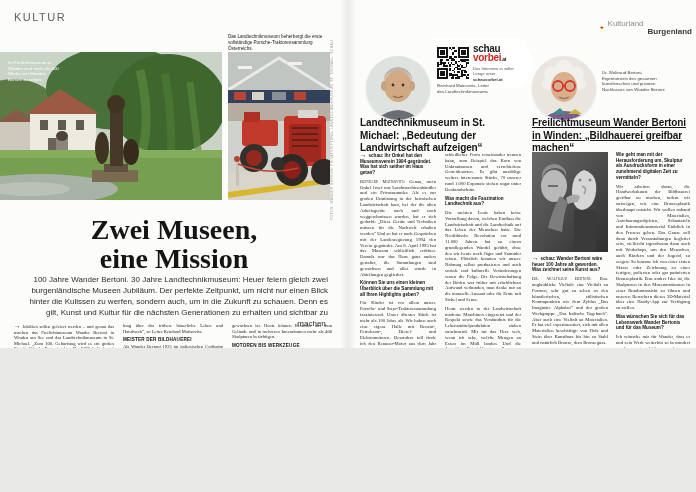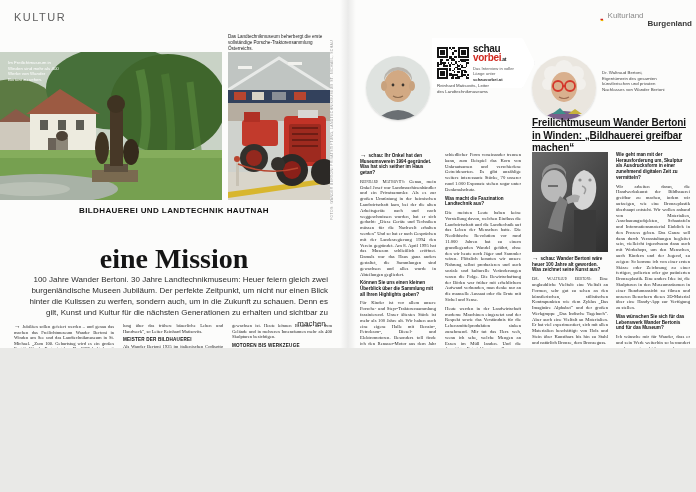--- a/index.html
+++ b/index.html
@@ -27,21 +27,21 @@
   .links{font-family:"Liberation Sans",sans-serif;font-weight:bold;font-size:4.2px;line-height:5.4px;color:#333;margin-top:3px;}
   .credit-vert{left:330px;top:220px;width:220px;font-size:3.4px;letter-spacing:.4px;color:#9a9a9a;
                transform:rotate(-90deg);transform-origin:left top;white-space:nowrap;}
   .footer{font-size:5px;color:#444;}
   .f-left{left:14px;top:474px;} .f-right{right:10px;top:474px;}
   .f-issue-l{left:296px;top:474px;font-size:4.2px;color:#777;}
   .f-issue-r{left:352px;top:474px;font-size:4.2px;color:#777;}
   .brand-it{font-family:"Liberation Serif",serif;font-style:italic;}
   .pagenum{font-weight:bold;}
   
-  .logo{left:600px;top:8px;width:92px;display:flex;align-items:center;gap:4px;justify-content:space-between;}
+  .logo{left:600px;top:16px;width:92px;display:flex;align-items:center;gap:4px;justify-content:space-between;}
   .logo .txt{font-size:8px;line-height:8.5px;}
   .logo .l1{color:#8b8b8b;} .logo .l2{color:#3a3a3a;font-weight:bold;padding-left:40px;}
   .qr-badge{background:#fff;box-shadow:0 1px 3px rgba(0,0,0,.18);display:flex;align-items:center;gap:4px;padding:4px 14px 4px 5px;
             clip-path:polygon(0 0,88% 0,100% 50%,88% 100%,0 100%);}
   .qr-badge .qr{width:32px;height:32px;flex:0 0 auto;}
   .qr-brand{font-weight:bold;font-size:10px;line-height:9px;color:#222;letter-spacing:-.3px;}
   .qr-red{color:#d0271e;font-size:10px;}
   .qr-tld{color:#222;font-size:5px;}
   .qr-note{font-size:4.2px;line-height:5.2px;color:#555;margin-top:2px;}
   .qr-note b{color:#333;}
@@ -135,21 +135,21 @@
       <rect x="16" y="60" width="16" height="10" fill="#b03024"></rect>
       <circle cx="26" cy="106" r="14" fill="#33302c"></circle>
       <circle cx="26" cy="106" r="8" fill="#93281e"></circle>
       <circle cx="50" cy="112" r="7" fill="#33302c"></circle>
       <rect x="8" y="108" width="3" height="26" fill="#c8c2b4"></rect>
       <circle cx="9" cy="107" r="3" fill="#b8452f"></circle>
       <path d="M10,112 Q40,124 70,116" stroke="#b8452f" stroke-width="1.6" fill="none"></path>
     </svg>
   </div>
 
-  <div class="abs kicker">BILDHAUEREI UND LANDTECHNIK HAUTNAH</div>
+  <div class="abs title title1">Zwei Museen,</div>
   <div class="abs title title2">eine Mission</div>
   <div class="abs standfirst">100 Jahre Wander Bertoni. 30 Jahre Landtechnikmuseum: Heuer feiern gleich zwei burgenländische Museen Jubiläum. Der perfekte Zeitpunkt, um nicht nur einen Blick hinter die Kulissen zu werfen, sondern auch, um in die Zukunft zu schauen. Denn es gilt, Kunst und Kultur für die nächsten Generationen zu erhalten und sichtbar zu machen.</div>
 
   <div class="abs bodycols">
     <div class="col">
       <p><span class="lead-arrow">→</span><span>Jubiläen sollen gefeiert werden – und genau das machen das Freilichtmuseum Wander Bertoni in Winden am See und das Landtechnikmuseum in St. Michael. „Zum 100. Geburtstag wird es ein großes Fest für Wander Bertoni geben. Der ORF dreht derzeit einen Dokumentarfilm über ihn und sein Werk, der dann im Rahmen des Festes erstmals gezeigt wird“, erzählt Leiterin Dr. Waltraud Bertoni. In Kürze werden außerdem erstmals alle mehrfarbigen Plastiken des Künstlers sowie der zweieinhalb Meter hohe „Ikarus“, eine Auftragsarbeit für die Flughafen Wien AG, ausgestellt. Auch im Landtechnikmuseum gibt es eine neue Attraktion: ein Modell des Bahnhofs Güssing, das den Zustand des Bahnhofs bei seiner Eröffnung im Jahr 1899 zeigt. „Des Weiteren planen wir gerade eine Fotoausstel-</span></p>
     </div>
     <div class="col">
       <p>lung über das frühere bäuerliche Leben und Handwerk“, so Leiter Reinhard Matisovits.</p>
       <div class="subhead">MEISTER DER BILDHAUEREI</div>
@@ -345,20 +345,21 @@
       <circle cx="48" cy="28" r="6" fill="#f2f0ec"></circle>
       <ellipse cx="32" cy="31" rx="13" ry="15" fill="#d9b08e"></ellipse>
       <circle cx="26" cy="30" r="5" fill="none" stroke="#d4372b" stroke-width="1.8"></circle>
       <circle cx="38" cy="30" r="5" fill="none" stroke="#d4372b" stroke-width="1.8"></circle>
       <line x1="31" y1="30" x2="33" y2="30" stroke="#d4372b" stroke-width="1.8"></line>
       <path d="M27,41 Q32,44 37,41" stroke="#9a6a50" stroke-width="1.2" fill="none"></path>
     </svg>
   </div>
   <div class="abs p-cap p2cap">Dr. Waltraud Bertoni, Eigentümerin des gesamten künstlerischen und privaten Nachlasses von Wander Bertoni</div>
 
+  <div class="abs art-head h1a">Landtechnikmuseum in St. Michael: „Bedeutung der Landwirtschaft aufzeigen“</div>
   <div class="abs art-head h2a">Freilichtmuseum Wander Bertoni in Winden: „Bildhauerei greifbar machen“</div>
 
   <div class="abs qa-col a1c1">
     <p class="q"><span class="lead-arrow">→</span><span>schau: Ihr Onkel hat den Museumsverein 1994 gegründet. Was hat sich seither im Haus getan?</span></p>
     <p><span class="ansname">Reinhard Matisovits:</span> <span>Genau, mein Onkel Josef war Landmaschinenhändler und ein Privatsammler. Als es zur großen Umrüstung in der heimischen Landwirtschaft kam, bei der die alten Arbeitsgeräte nach und nach weggeschmissen wurden, hat er sich gedacht: „Diese Geräte und Techniken müssen für die Nachwelt erhalten werden“ Und so hat er nach Gesprächen mit der Landesregierung 1994 den Verein gegründet. Am 8. April 1995 hat das Museum schließlich eröffnet. Damals war das Haus ganz anders gestaltet, die Sammlungen sind gewachsen und alles wurde in Abteilungen gegliedert.</span></p>
     <p class="q">Können Sie uns einen kleinen Überblick über die Sammlung mit all Ihren Highlights geben?</p>
     <p>Für Kinder ist vor allem unsere Porsche- und Steyr-Traktorensammlung faszinierend. Unser ältestes Stück ist mehr als 100 Jahre alt. Wir haben auch eine eigene Halle mit Benzin-, Petroleum-, Diesel- und Elektromotoren. Besonders toll finde ich den Renauer-Motor aus dem Jahr 1907: ein riesiger Standmotor mit Verdampfungskühlung und sechs PS. Damals gab es noch keine Zündkerzen. Es ist spannend, zu sehen, wie die Technik im Laufe der Zeit weiterentwickelt wurde. Der Renauer-Motor funktioniert sogar noch und wir lassen ihn bei Vorführungen laufen.</p>
     <p>Ein weiteres Highlight ist ein Schneckentrieur, ein landwirtschaftliches Gerät, das im 19. Jahrhundert erfunden wurde und ganz ohne Strom Samen unter-</p>
   </div>
   <div class="abs qa-col a1c2">

